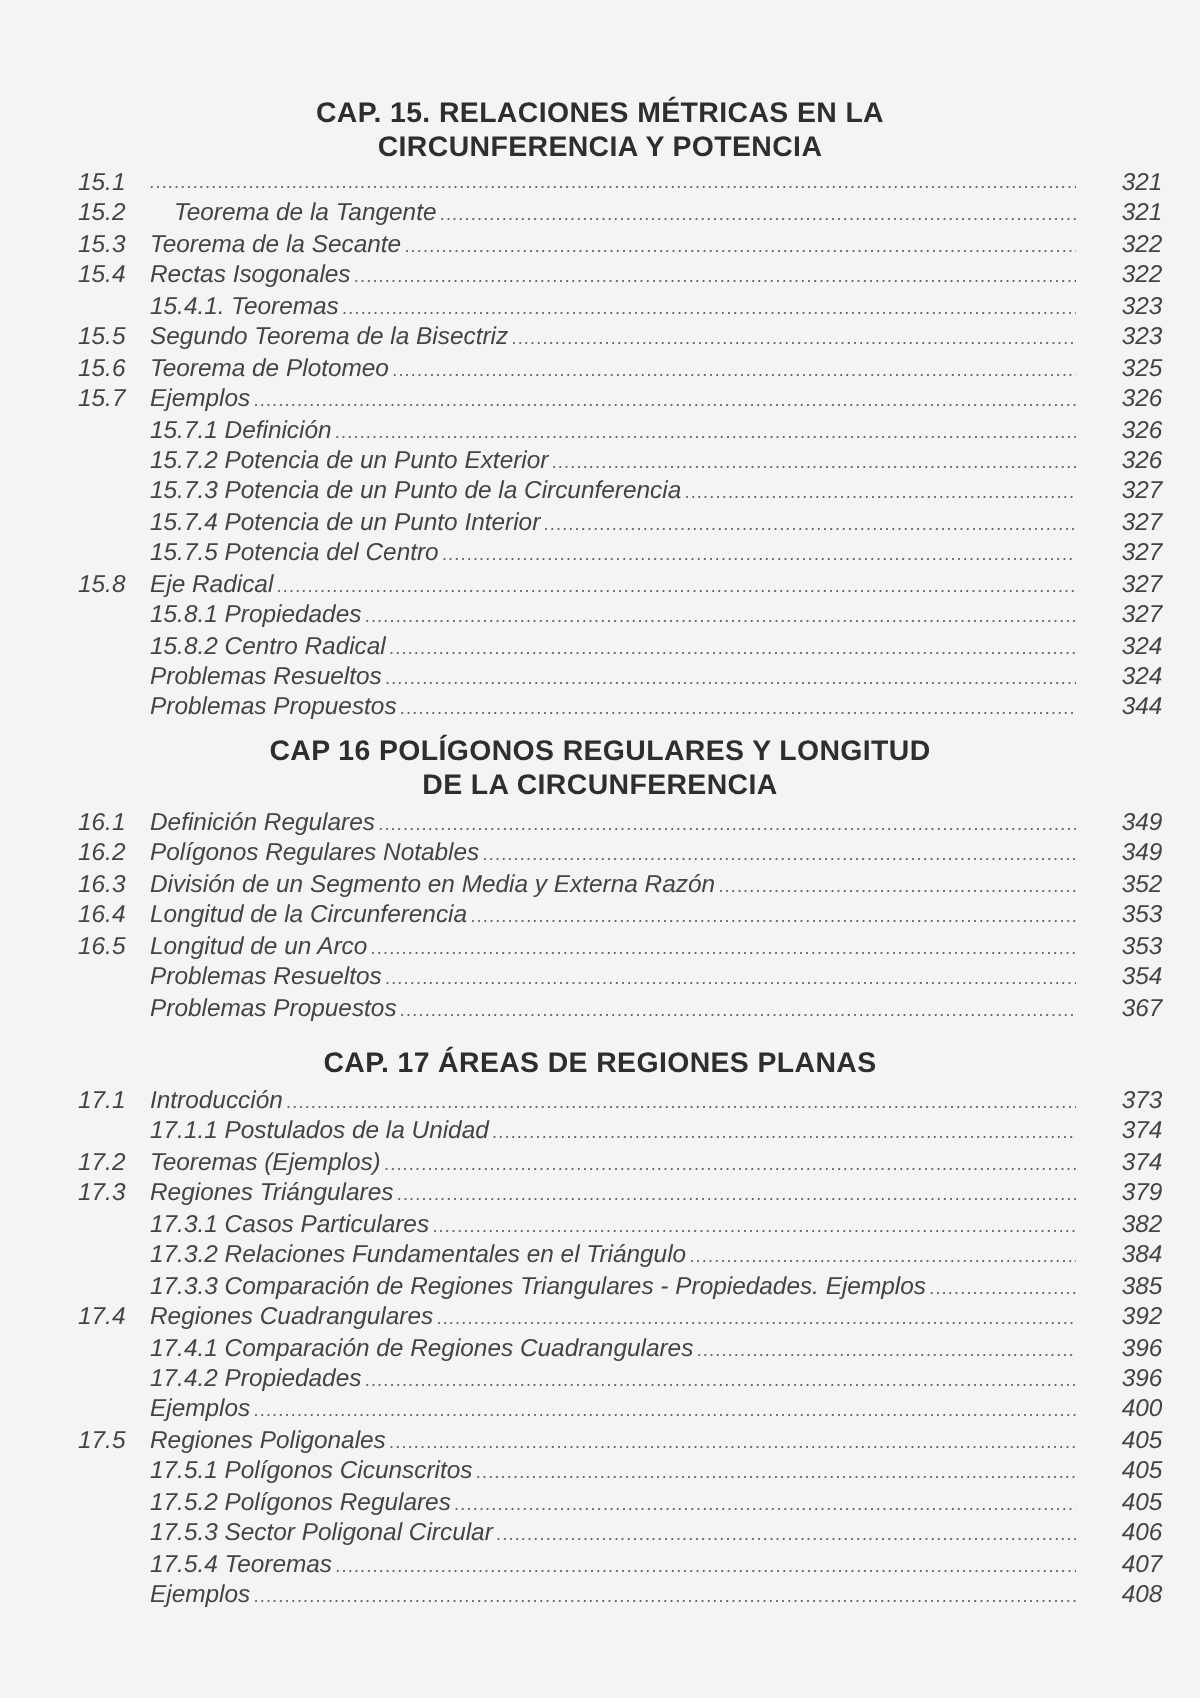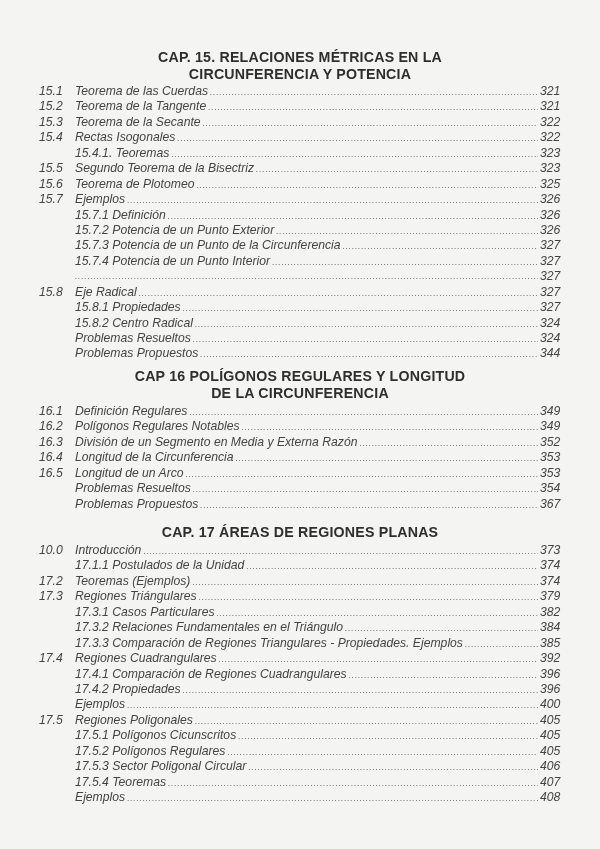--- a/index.html
+++ b/index.html
@@ -28,43 +28,42 @@
     position: absolute; top: 0; right: 62px;
     display: flex; align-items: baseline; overflow: hidden; white-space: nowrap;
   }
   .row.l1 .label-wrap { left: 75px; }
   .row.l2 .label-wrap { left: 75px; justify-content: space-between; }
   .label { flex: 0 0 auto; padding-right: 2px; }
   .dots {
     flex: 1 1 auto; overflow: hidden; white-space: nowrap;
     font-size: 9px; letter-spacing: 0.6px; color: #666;
   }
-  .page-no { position: absolute; right: 30px; top: 0; width: 30px; text-align: left; }
+  .page-no { position: absolute; right: 14px; top: 0; width: 30px; text-align: center; }
 </style>
 </head>
 <body>
 
 <div class="page">
 
   <div class="chapter-title" style="top:49px">
     <div>CAP. 15. RELACIONES MÉTRICAS EN LA</div>
     <div>CIRCUNFERENCIA Y POTENCIA</div>
   </div>
   <div class="rows" style="top:84px">
       <div class="row l1">
         <span class="num">15.1</span>
         <div class="label-wrap" style="left:75px">
-          <span class="label" style="">Teorema de las Cuerdas</span>
           <span class="dots">........................................................................................................................................................................................................</span>
         </div>
         <span class="page-no">321</span>
       </div>
       <div class="row l1">
         <span class="num">15.2</span>
-        <div class="label-wrap" style="left:75px">
+        <div class="label-wrap" style="left:87px">
           <span class="label" style="">Teorema de la Tangente</span>
           <span class="dots">........................................................................................................................................................................................................</span>
         </div>
         <span class="page-no">321</span>
       </div>
       <div class="row l1">
         <span class="num">15.3</span>
         <div class="label-wrap" style="left:75px">
           <span class="label" style="">Teorema de la Secante</span>
           <span class="dots">........................................................................................................................................................................................................</span>
@@ -139,20 +138,21 @@
         <span class="num"></span>
         <div class="label-wrap" style="left:75px">
           <span class="label" style="">15.7.4 Potencia de un Punto Interior</span>
           <span class="dots">........................................................................................................................................................................................................</span>
         </div>
         <span class="page-no">327</span>
       </div>
       <div class="row l2">
         <span class="num"></span>
         <div class="label-wrap" style="left:75px">
+          <span class="label" style="">15.7.5 Potencia del Centro</span>
           <span class="dots">........................................................................................................................................................................................................</span>
         </div>
         <span class="page-no">327</span>
       </div>
       <div class="row l1">
         <span class="num">15.8</span>
         <div class="label-wrap" style="left:75px">
           <span class="label" style="">Eje Radical</span>
           <span class="dots">........................................................................................................................................................................................................</span>
         </div>
@@ -253,21 +253,21 @@
         </div>
         <span class="page-no">367</span>
       </div>
     </div>
 
   <div class="chapter-title" style="top:524px">
     <div>CAP. 17 ÁREAS DE REGIONES PLANAS</div>
   </div>
   <div class="rows" style="top:543px">
       <div class="row l1">
-        <span class="num">10.0</span>
+        <span class="num">17.1</span>
         <div class="label-wrap" style="left:75px">
           <span class="label" style="">Introducción</span>
           <span class="dots">........................................................................................................................................................................................................</span>
         </div>
         <span class="page-no">373</span>
       </div>
       <div class="row l2">
         <span class="num"></span>
         <div class="label-wrap" style="left:75px">
           <span class="label" style="">17.1.1 Postulados de la Unidad</span>

